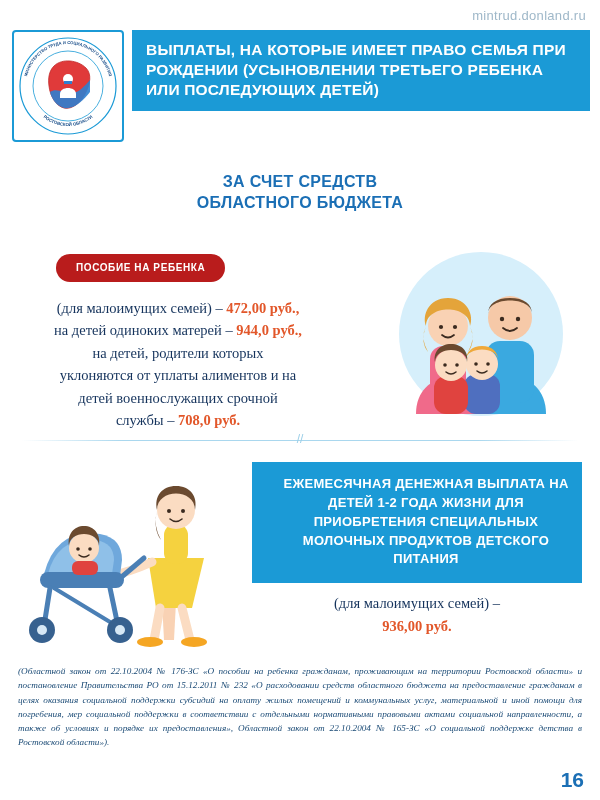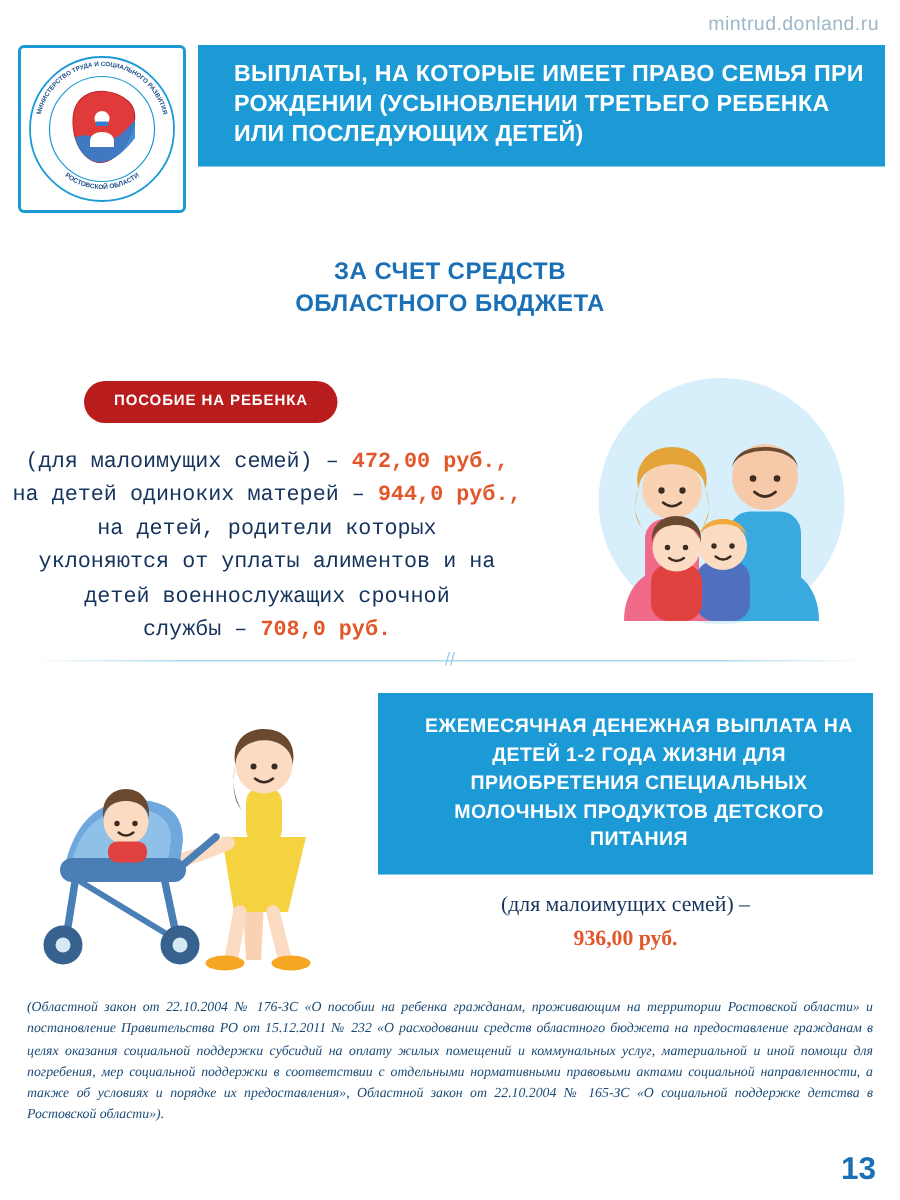--- a/index.html
+++ b/index.html
@@ -49,21 +49,21 @@
   }
 
   
   .title-banner {
     position: absolute;
     left: 132px;
     top: 30px;
     right: 10px;
     background: #1b9ad6;
     color: #ffffff;
-    padding: 10px 12px 12px 24px;
+    padding: 10px 12px 12px 14px;
     font-weight: bold;
     font-size: 15.5px;
     line-height: 1.28;
     letter-spacing: 0.2px;
     text-transform: uppercase;
   }
 
   
   .section-heading {
     position: absolute;
@@ -94,21 +94,21 @@
     text-transform: uppercase;
   }
 
   
   .benefit1-text {
     position: absolute;
     left: 8px;
     top: 297px;
     width: 340px;
     text-align: center;
-    font-family: Liberation Mono, monospace;
+    font-family: Liberation Serif, serif;
     font-size: 14.5px;
     line-height: 1.55;
     color: #15335c;
   }
   .amount {
     color: #e2572a;
     font-weight: bold;
   }
 
   
@@ -346,13 +346,13 @@
       <circle cx="64" cy="87" r="1.8" fill="#3b2b20"></circle>
       <circle cx="76" cy="87" r="1.8" fill="#3b2b20"></circle>
       <path d="M65,93 q5,4 10,0" stroke="#3b2b20" stroke-width="1.5" fill="none" stroke-linecap="round"></path>
       <rect x="58" y="99" width="26" height="14" rx="6" fill="#e0433f"></rect>
     </g>
   </svg>
 </div>
 
 <div class="footnote">(Областной закон от 22.10.2004 № 176-ЗС «О пособии на ребенка гражданам, проживающим на территории Ростовской области» и постановление Правительства РО от 15.12.2011 № 232 «О расходовании средств областного бюджета на предоставление гражданам в целях оказания социальной поддержки субсидий на оплату жилых помещений и коммунальных услуг, материальной и иной помощи для погребения, мер социальной поддержки в соответствии с отдельными нормативными правовыми актами социальной направленности, а также об условиях и порядке их предоставления», Областной закон от 22.10.2004 № 165-ЗС «О социальной поддержке детства в Ростовской области»).</div>
 
-<div class="page-number">13</div>
+<div class="page-number">16</div>
 
 </body></html>

